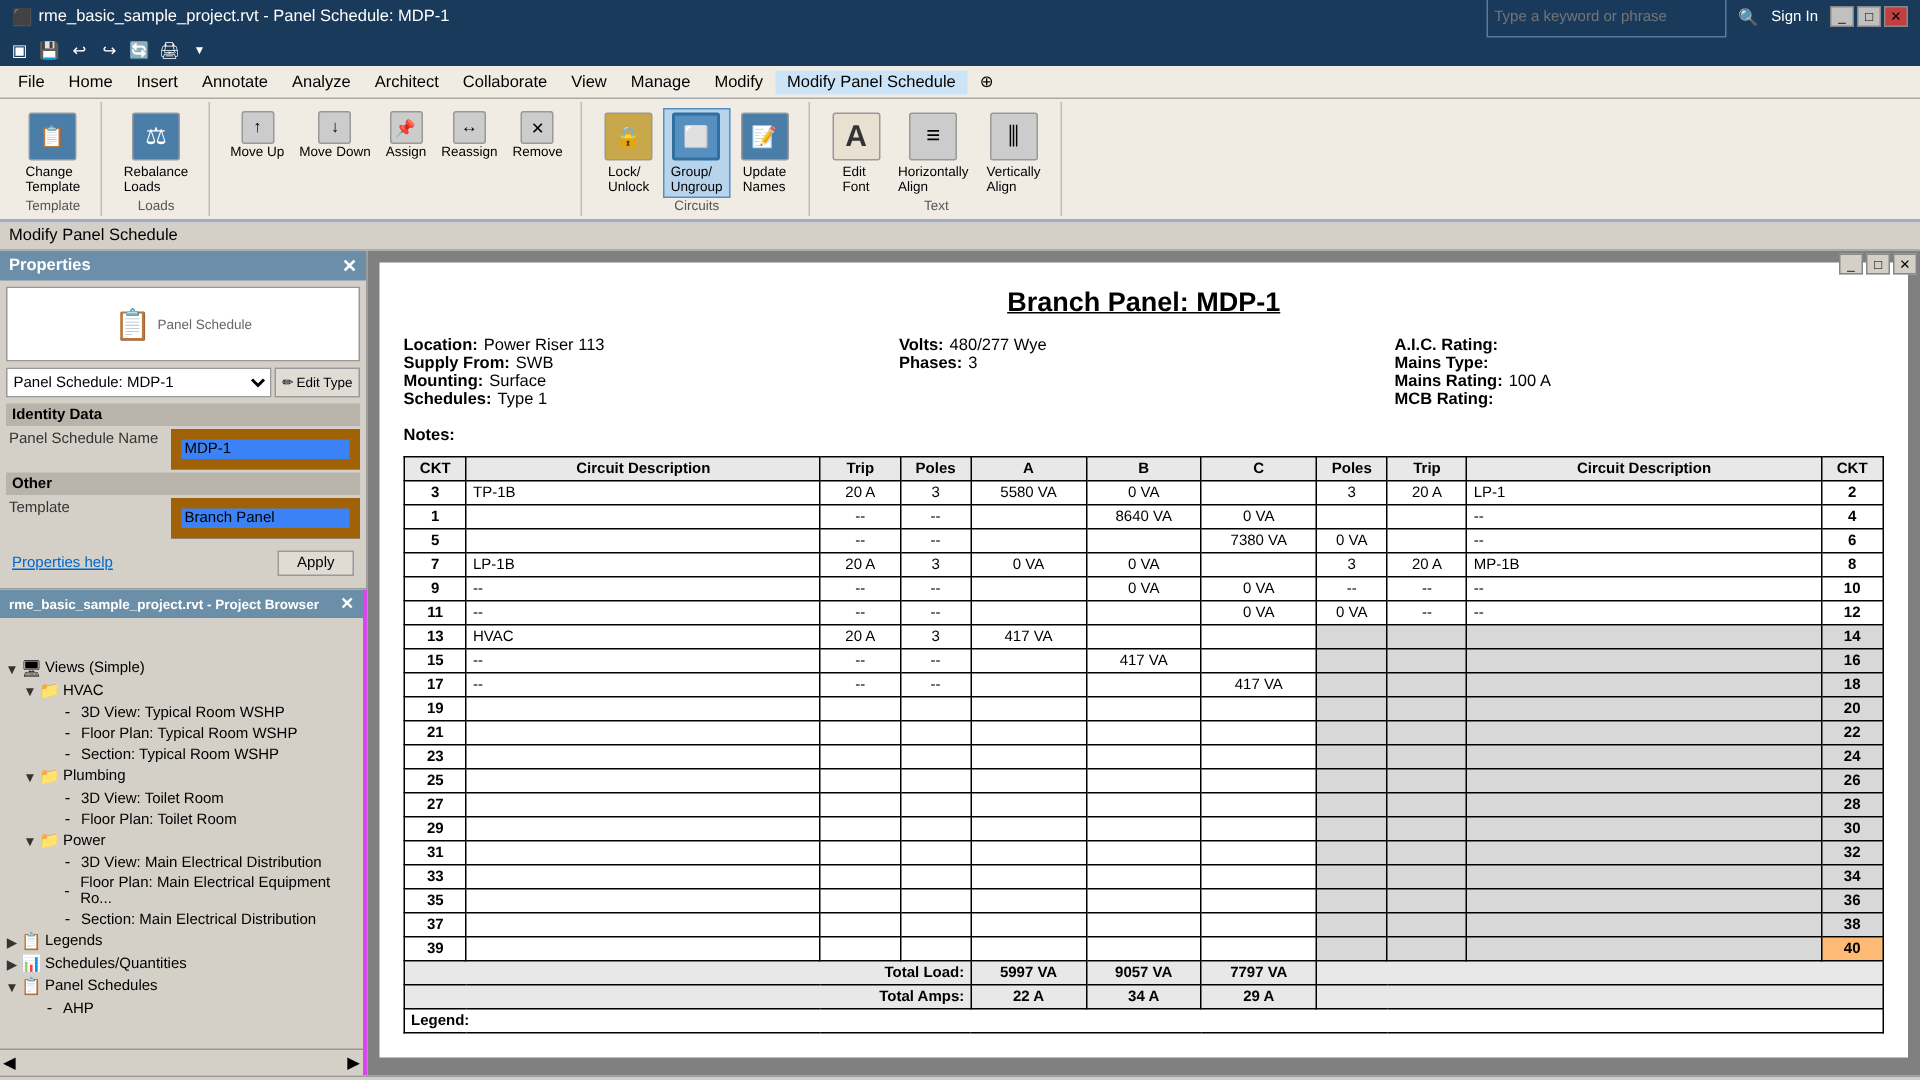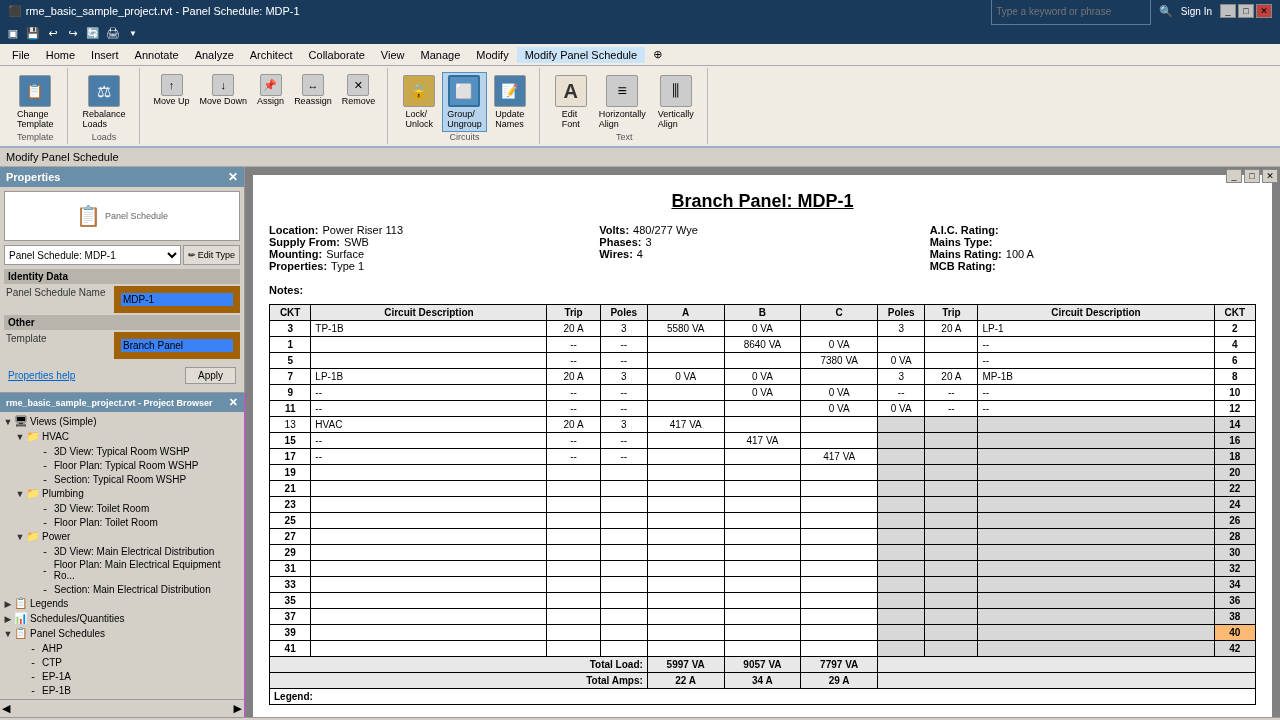--- a/index.html
+++ b/index.html
@@ -528,21 +528,21 @@
           <span class="panel-label">Template</span>
           <span class="panel-value">Branch Panel</span>
         </div>
         <div style="display:flex;justify-content:space-between;align-items:center;margin-top:4px;">
           <a class="panel-link">Properties help</a>
           <button class="apply-btn">Apply</button>
         </div>
       </div>
     </div>
 
-    <div style="flex:1;background:#d4d0c8;border-right:1px solid #d946ef;overflow:hidden;display:flex;flex-direction:column;">
+    <div style="flex:1;background:#d4d0c8;border-right:3px solid #d946ef;overflow:hidden;display:flex;flex-direction:column;gap:24px;">
       <div class="browser-header">
         <span style="font-size:9px;">rme_basic_sample_project.rvt - Project Browser</span>
         <span style="cursor:pointer;">✕</span>
       </div>
       <div class="browser-content">
 
         <div class="tree-item">
           <span class="tree-expander">▼</span>
           <span class="tree-icon">🖥</span>
           <span class="tree-label">Views (Simple)</span>
@@ -677,36 +677,32 @@
           </div>
           <div class="info-row">
             <span class="info-label">Supply From:</span>
             <span>SWB</span>
           </div>
           <div class="info-row">
             <span class="info-label">Mounting:</span>
             <span>Surface</span>
           </div>
           <div class="info-row">
-            <span class="info-label">Properties:</span>
+            <span class="info-label">Schedules:</span>
             <span>Type 1</span>
           </div>
         </div>
         <div>
           <div class="info-row">
             <span class="info-label">Volts:</span>
             <span>480/277 Wye</span>
           </div>
           <div class="info-row">
             <span class="info-label">Phases:</span>
             <span>3</span>
-          </div>
-          <div class="info-row">
-            <span class="info-label">Wires:</span>
-            <span>4</span>
           </div>
         </div>
         <div>
           <div class="info-row">
             <span class="info-label">A.I.C. Rating:</span>
             <span></span>
           </div>
           <div class="info-row">
             <span class="info-label">Mains Type:</span>
             <span></span>
@@ -815,21 +811,21 @@
     <td>--</td>
     <td></td>
     <td></td>
     <td>0 VA</td>
     <td style="">0 VA</td>
     <td style="">--</td>
     <td style="text-align:left;">--</td>
     <td style="font-weight:bold;">12</td>
   </tr>
             <tr>
-    <td style="font-weight:normal;">13</td>
+    <td style="font-weight:bold;">13</td>
     <td style="text-align:left;">HVAC</td>
     <td>20 A</td>
     <td>3</td>
     <td>417 VA</td>
     <td></td>
     <td></td>
     <td style="background:#d8d8d8;"></td>
     <td style="background:#d8d8d8;"></td>
     <td style="text-align:left;background:#d8d8d8;"></td>
     <td style="font-weight:bold;background:#d8d8d8;">14</td>
@@ -995,33 +991,20 @@
     <td style="text-align:left;"></td>
     <td></td>
     <td></td>
     <td></td>
     <td></td>
     <td></td>
     <td style="background:#d8d8d8;"></td>
     <td style="background:#d8d8d8;"></td>
     <td style="text-align:left;background:#d8d8d8;"></td>
     <td style="font-weight:bold;background:#fdba74;">40</td>
-  </tr>
-            <tr>
-    <td style="font-weight:bold;">41</td>
-    <td style="text-align:left;"></td>
-    <td></td>
-    <td></td>
-    <td></td>
-    <td></td>
-    <td></td>
-    <td style="background:#d8d8d8;"></td>
-    <td style="background:#d8d8d8;"></td>
-    <td style="text-align:left;background:#d8d8d8;"></td>
-    <td style="font-weight:bold;background:#d8d8d8;">42</td>
   </tr>
           </tbody>
         <tfoot>
           <tr class="total-row">
             <td colspan="4" style="text-align:right;">Total Load:</td>
             <td>5997 VA</td>
             <td>9057 VA</td>
             <td>7797 VA</td>
             <td colspan="4"></td>
           </tr>

